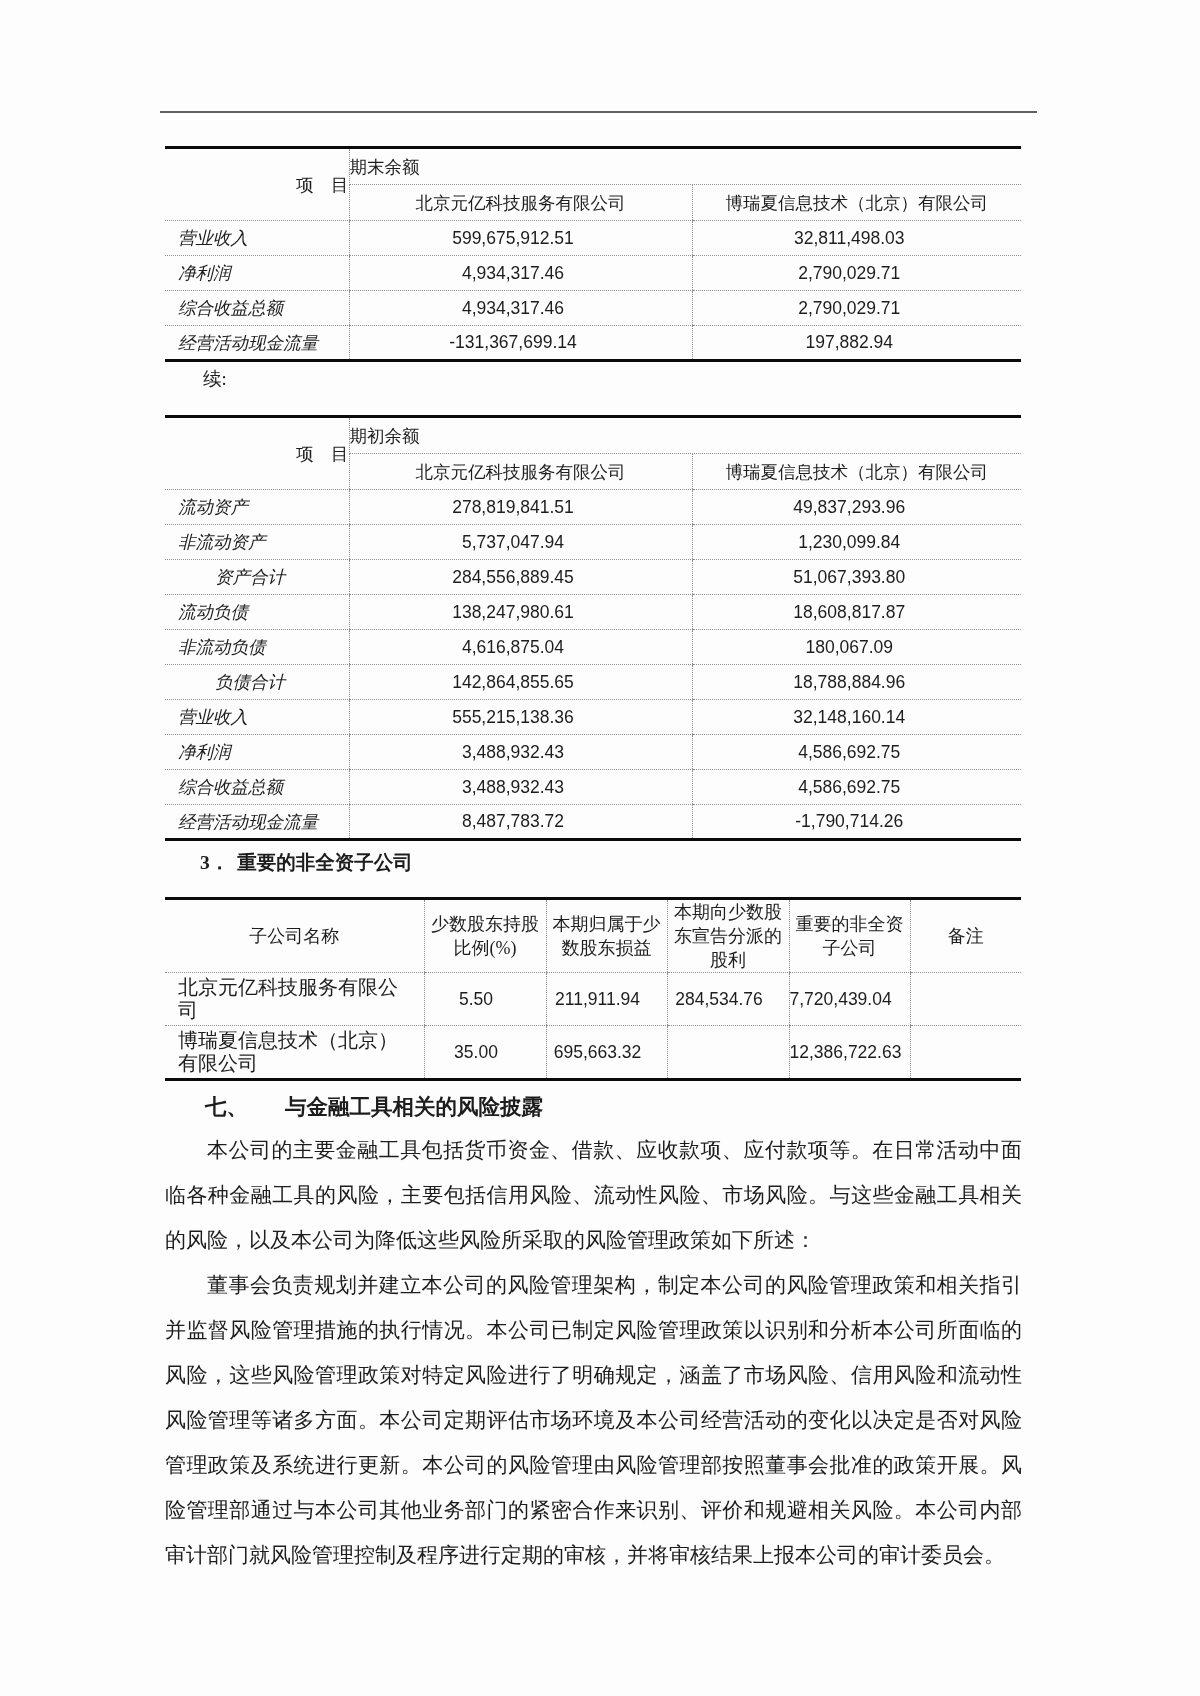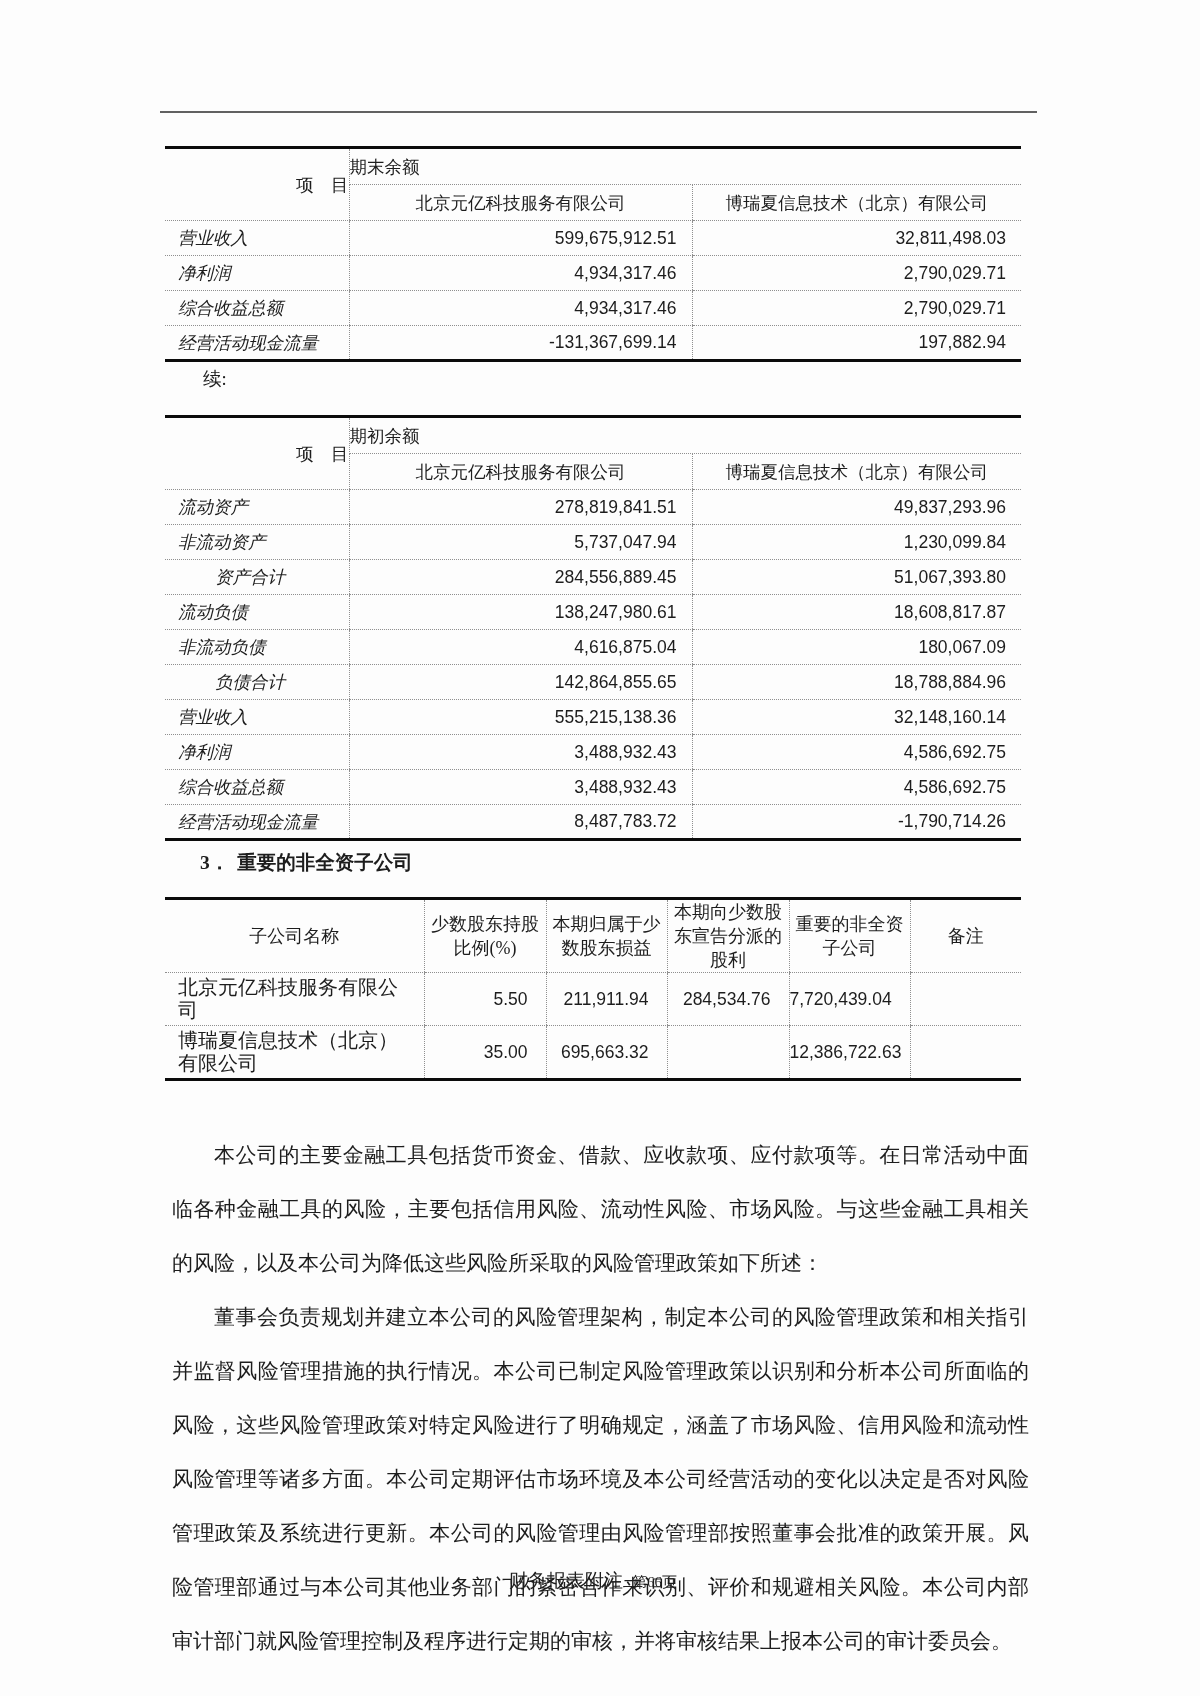--- a/index.html
+++ b/index.html
@@ -15,21 +15,21 @@
   .fin { position:absolute; left:165px; width:856px;
          border-top:3px solid #0b0b0b; border-bottom:3px solid #0b0b0b; }
   .t1 { top:146px; }
   .t2 { top:415px; }
   .fin td { border-bottom:1px dotted #8f8f8f; vertical-align:middle; font-size:17.5px; }
   .fin .item-head { text-align:right; }
   .fin .bal-head { text-align:left; height:37px; border-left:1px dotted #8f8f8f; }
   .fin .co  { text-align:center; height:36px; border-left:1px dotted #8f8f8f; }
   .fin .lbl { padding-left:13px; height:35px;font-style:italic; }
   .fin .ind { padding-left:50px; }
-  .num { text-align:right; padding-right:15px; border-left:1px dotted #8f8f8f;
+  .num { text-align:center; padding-right:15px; border-left:1px dotted #8f8f8f;
          font-family:"Liberation Sans","DejaVu Sans",sans-serif; font-size:16.5px; }
 
   .cont { position:absolute; left:203px; top:366px; font-size:18.5px; }
 
   .h3 { position:absolute; left:200px; top:849px; font-size:19.5px; font-weight:bold;
         font-family:Liberation Serif, serif; }
   .h3 .n { margin-right:8px; }
 
   .t3 { top:897px; }
   .t3 th { font-weight:normal; font-size:18px; text-align:center; vertical-align:middle;
@@ -39,21 +39,21 @@
   .t3 td { border-left:1px dotted #8f8f8f; border-bottom:1px dotted #8f8f8f;
            vertical-align:middle; height:48px; }
   .t3 td.name { padding:3px 10px 3px 13px; font-size:20px; line-height:23px; }
   .t3 td.val { padding-right:18px; }
 
   .h7 { position:absolute; left:205px; top:1092px; font-size:21.5px; font-weight:bold;
         font-family:"Liberation Sans","DejaVu Sans",sans-serif; }
   .h7 .n { display:inline-block; width:80px; }
 
   .bodytext { position:absolute; left:165px; top:1128px; width:857px;
-              font-size:21px; line-height:54px; text-align:justify;margin-left:7px; }
+              font-size:21px; line-height:45px; text-align:justify; }
   .bodytext p { text-indent:2em; }
 
   .footer { position:absolute; left:165px; top:1568px; width:856px; text-align:center; }
   .footer .ft { font-size:19px; }
   .footer .fp { font-size:15px; margin-left:9px; }
 </style>
 </head>
 <body>
 
 <div class="page">
@@ -202,23 +202,23 @@
       <td class="name first">博瑞夏信息技术（北京）有限公司</td>
       <td class="num val">35.00</td>
       <td class="num val">695,663.32</td>
       <td class="num val"></td>
       <td class="num val">12,386,722.63</td>
       <td class="num val"></td>
     </tr>
   </tbody>
     </table>
 
+  <div class="h7">
+    <span class="n">七、</span><span>与金融工具相关的风险披露</span>
+  </div>
 
   <div class="bodytext">
     <p>本公司的主要金融工具包括货币资金、借款、应收款项、应付款项等。在日常活动中面临各种金融工具的风险，主要包括信用风险、流动性风险、市场风险。与这些金融工具相关的风险，以及本公司为降低这些风险所采取的风险管理政策如下所述：</p>
     <p>董事会负责规划并建立本公司的风险管理架构，制定本公司的风险管理政策和相关指引并监督风险管理措施的执行情况。本公司已制定风险管理政策以识别和分析本公司所面临的风险，这些风险管理政策对特定风险进行了明确规定，涵盖了市场风险、信用风险和流动性风险管理等诸多方面。本公司定期评估市场环境及本公司经营活动的变化以决定是否对风险管理政策及系统进行更新。本公司的风险管理由风险管理部按照董事会批准的政策开展。风险管理部通过与本公司其他业务部门的紧密合作来识别、评价和规避相关风险。本公司内部审计部门就风险管理控制及程序进行定期的审核，并将审核结果上报本公司的审计委员会。</p>
   </div>
 
-  <div class="footer">
-    <span class="ft">财务报表附注</span><span class="fp">第66页</span>
-  </div>
 
 </div>
 
 </body></html>

